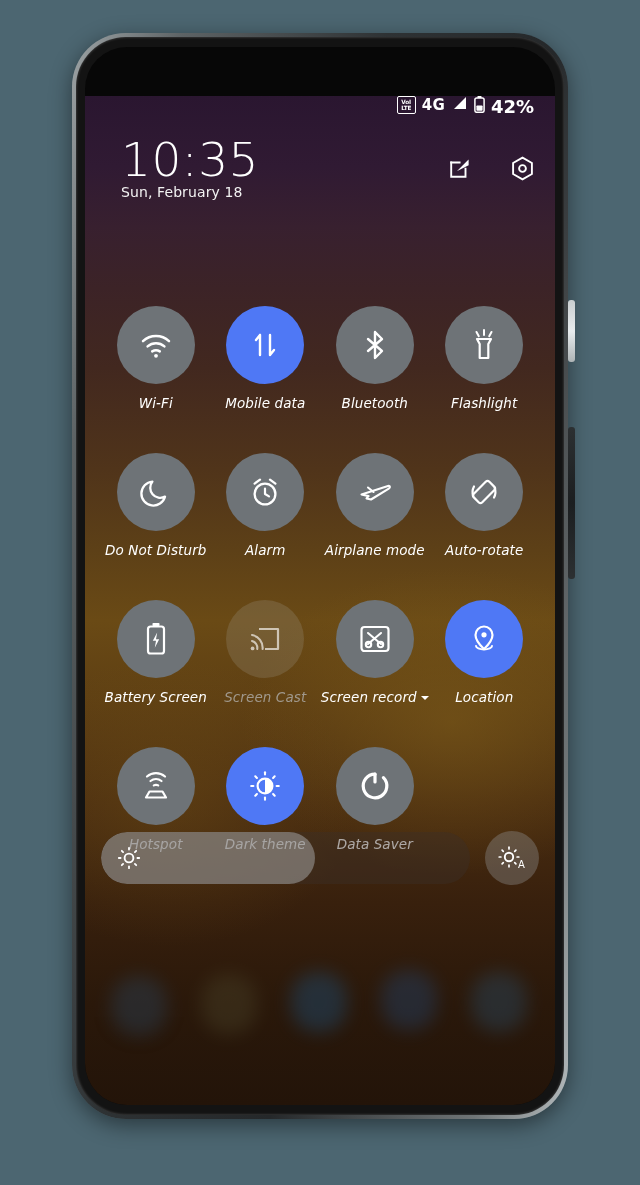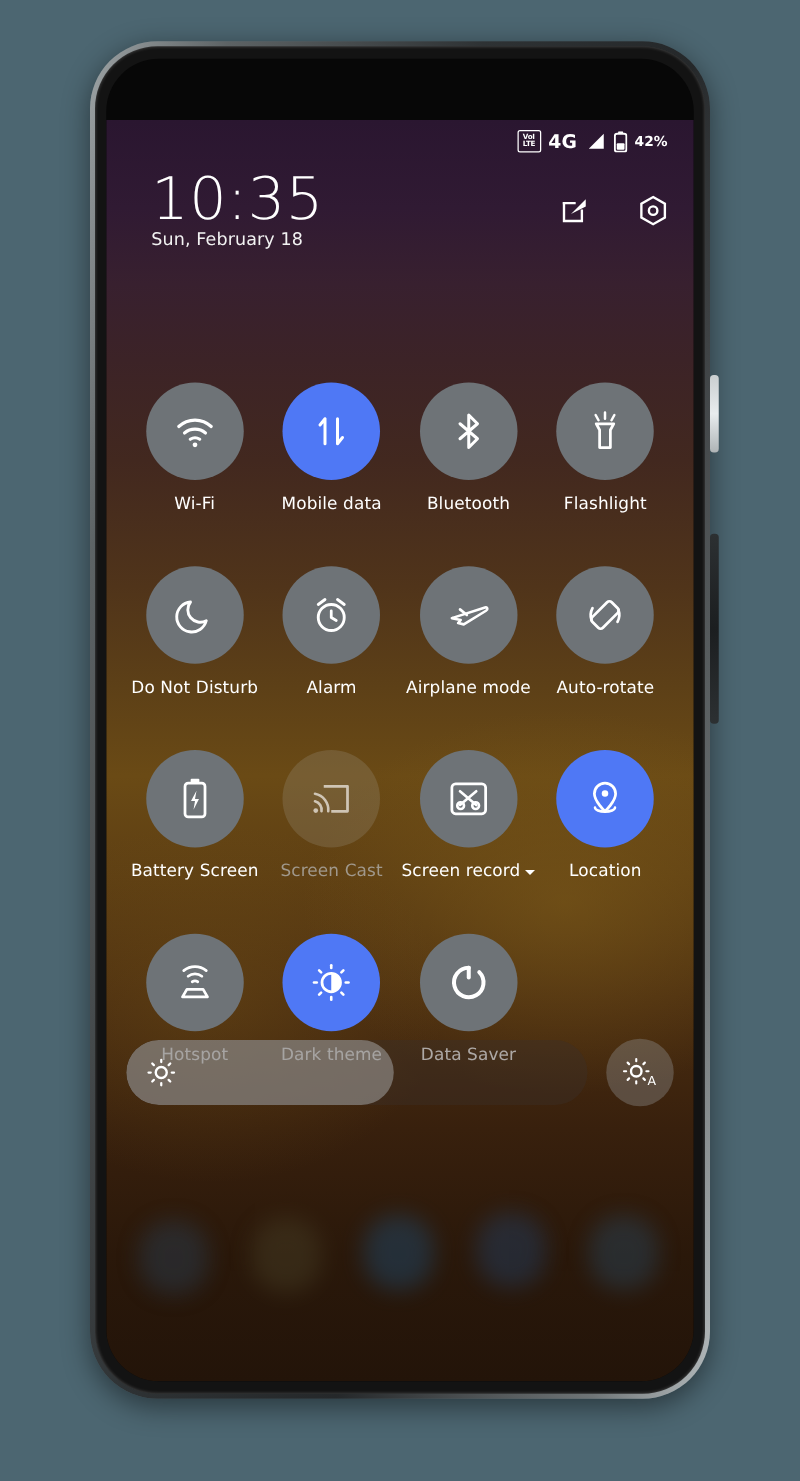--- a/index.html
+++ b/index.html
@@ -134,21 +134,21 @@
   }
 
   
   #status-bar {
     position: absolute;
     left: 0px;
     top: 0px;
     width: 470px;
     height: 34px;
     display: flex;
-    align-items: center;
+    align-items: flex-start;
     justify-content: flex-end;
     padding-right: 21px;
     box-sizing: border-box;
     gap: 6px;
     color: #ffffff;
   }
   #volte-badge {
     display: flex;
     flex-direction: column;
     justify-content: center;
@@ -164,21 +164,21 @@
     font-weight: bold;
     letter-spacing: -0.2px;
     transform: scale(0.95);
   }
   #network-type-label {
     font-size: 15px;
     font-weight: bold;
     letter-spacing: 0.2px;
   }
   #battery-percent-label {
-    font-size: 11px;
+    font-size: 18px;
     font-weight: bold;
   }
 
   
   #qs-header {
     position: absolute;
     left: 12px;
     top: 40px;
     width: 470px;
     padding: 0 24px;
@@ -227,20 +227,21 @@
   #tile-grid {
     position: absolute;
     left: 0px;
     top: 210px;
     width: 470px;
     display: grid;
     grid-template-columns: repeat(4, 1fr);
     row-gap: 42px;
     padding: 0 16px;
     box-sizing: border-box;
+    font-style: italic;
   }
   .qs-tile {
     display: flex;
     flex-direction: column;
     align-items: center;
   }
   .tile-circle {
     width: 78px;
     height: 78px;
     border-radius: 50%;

